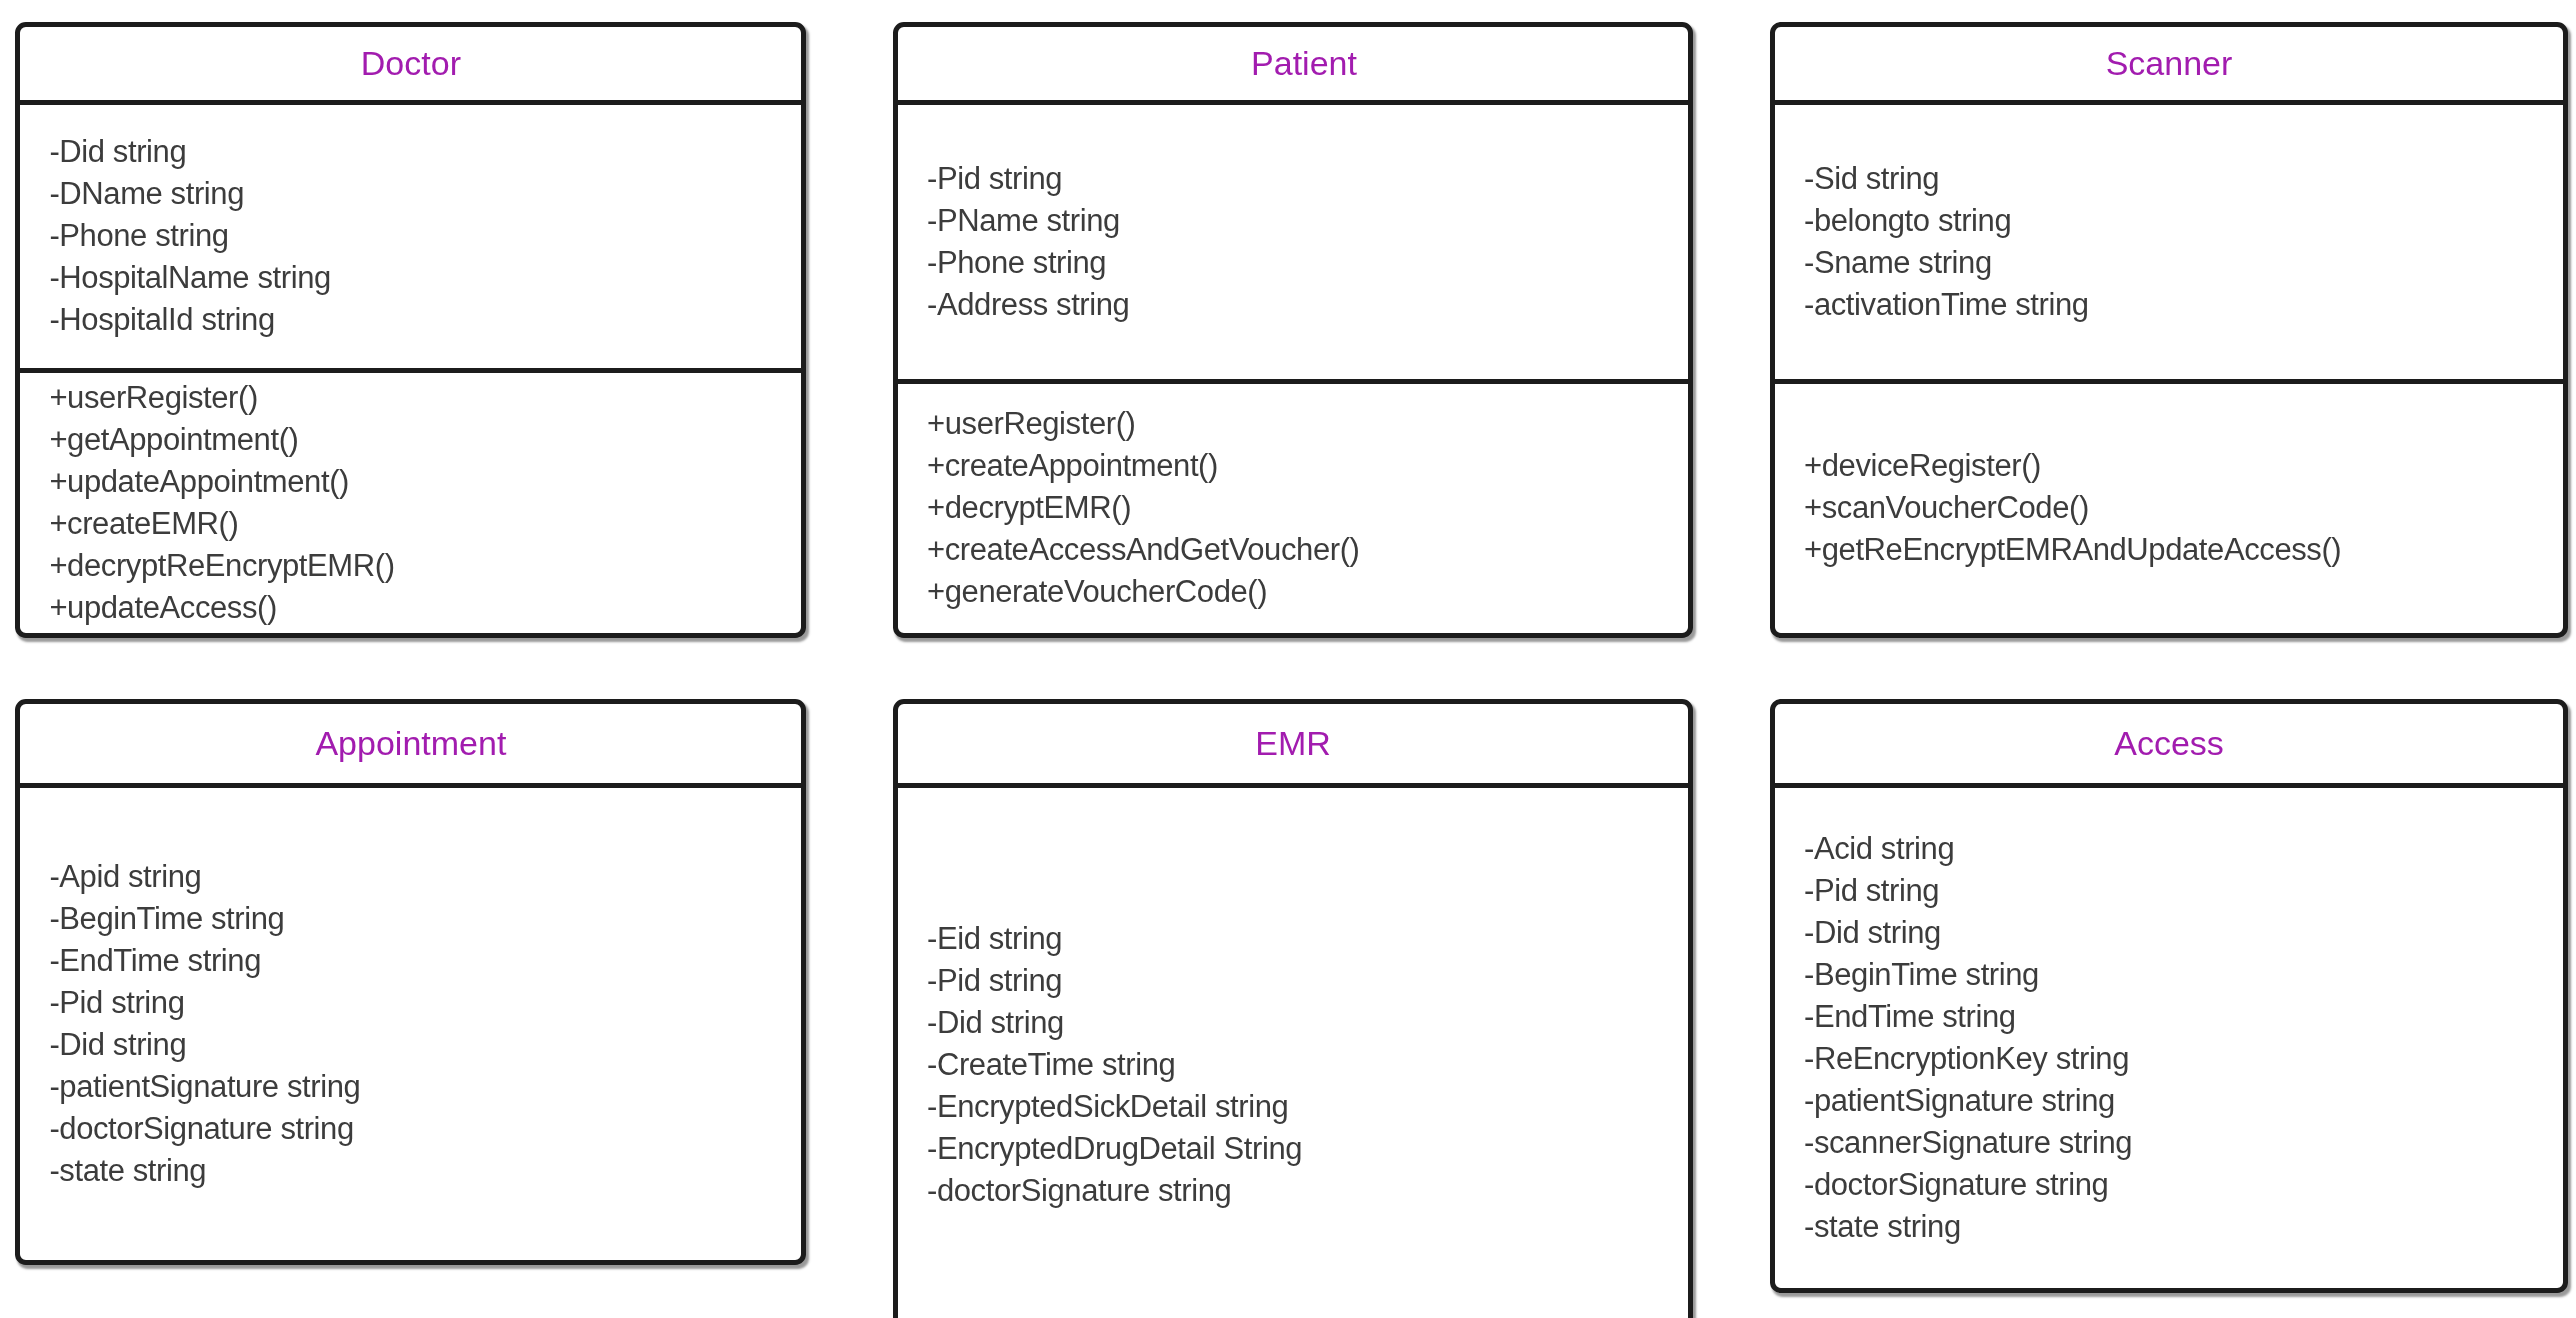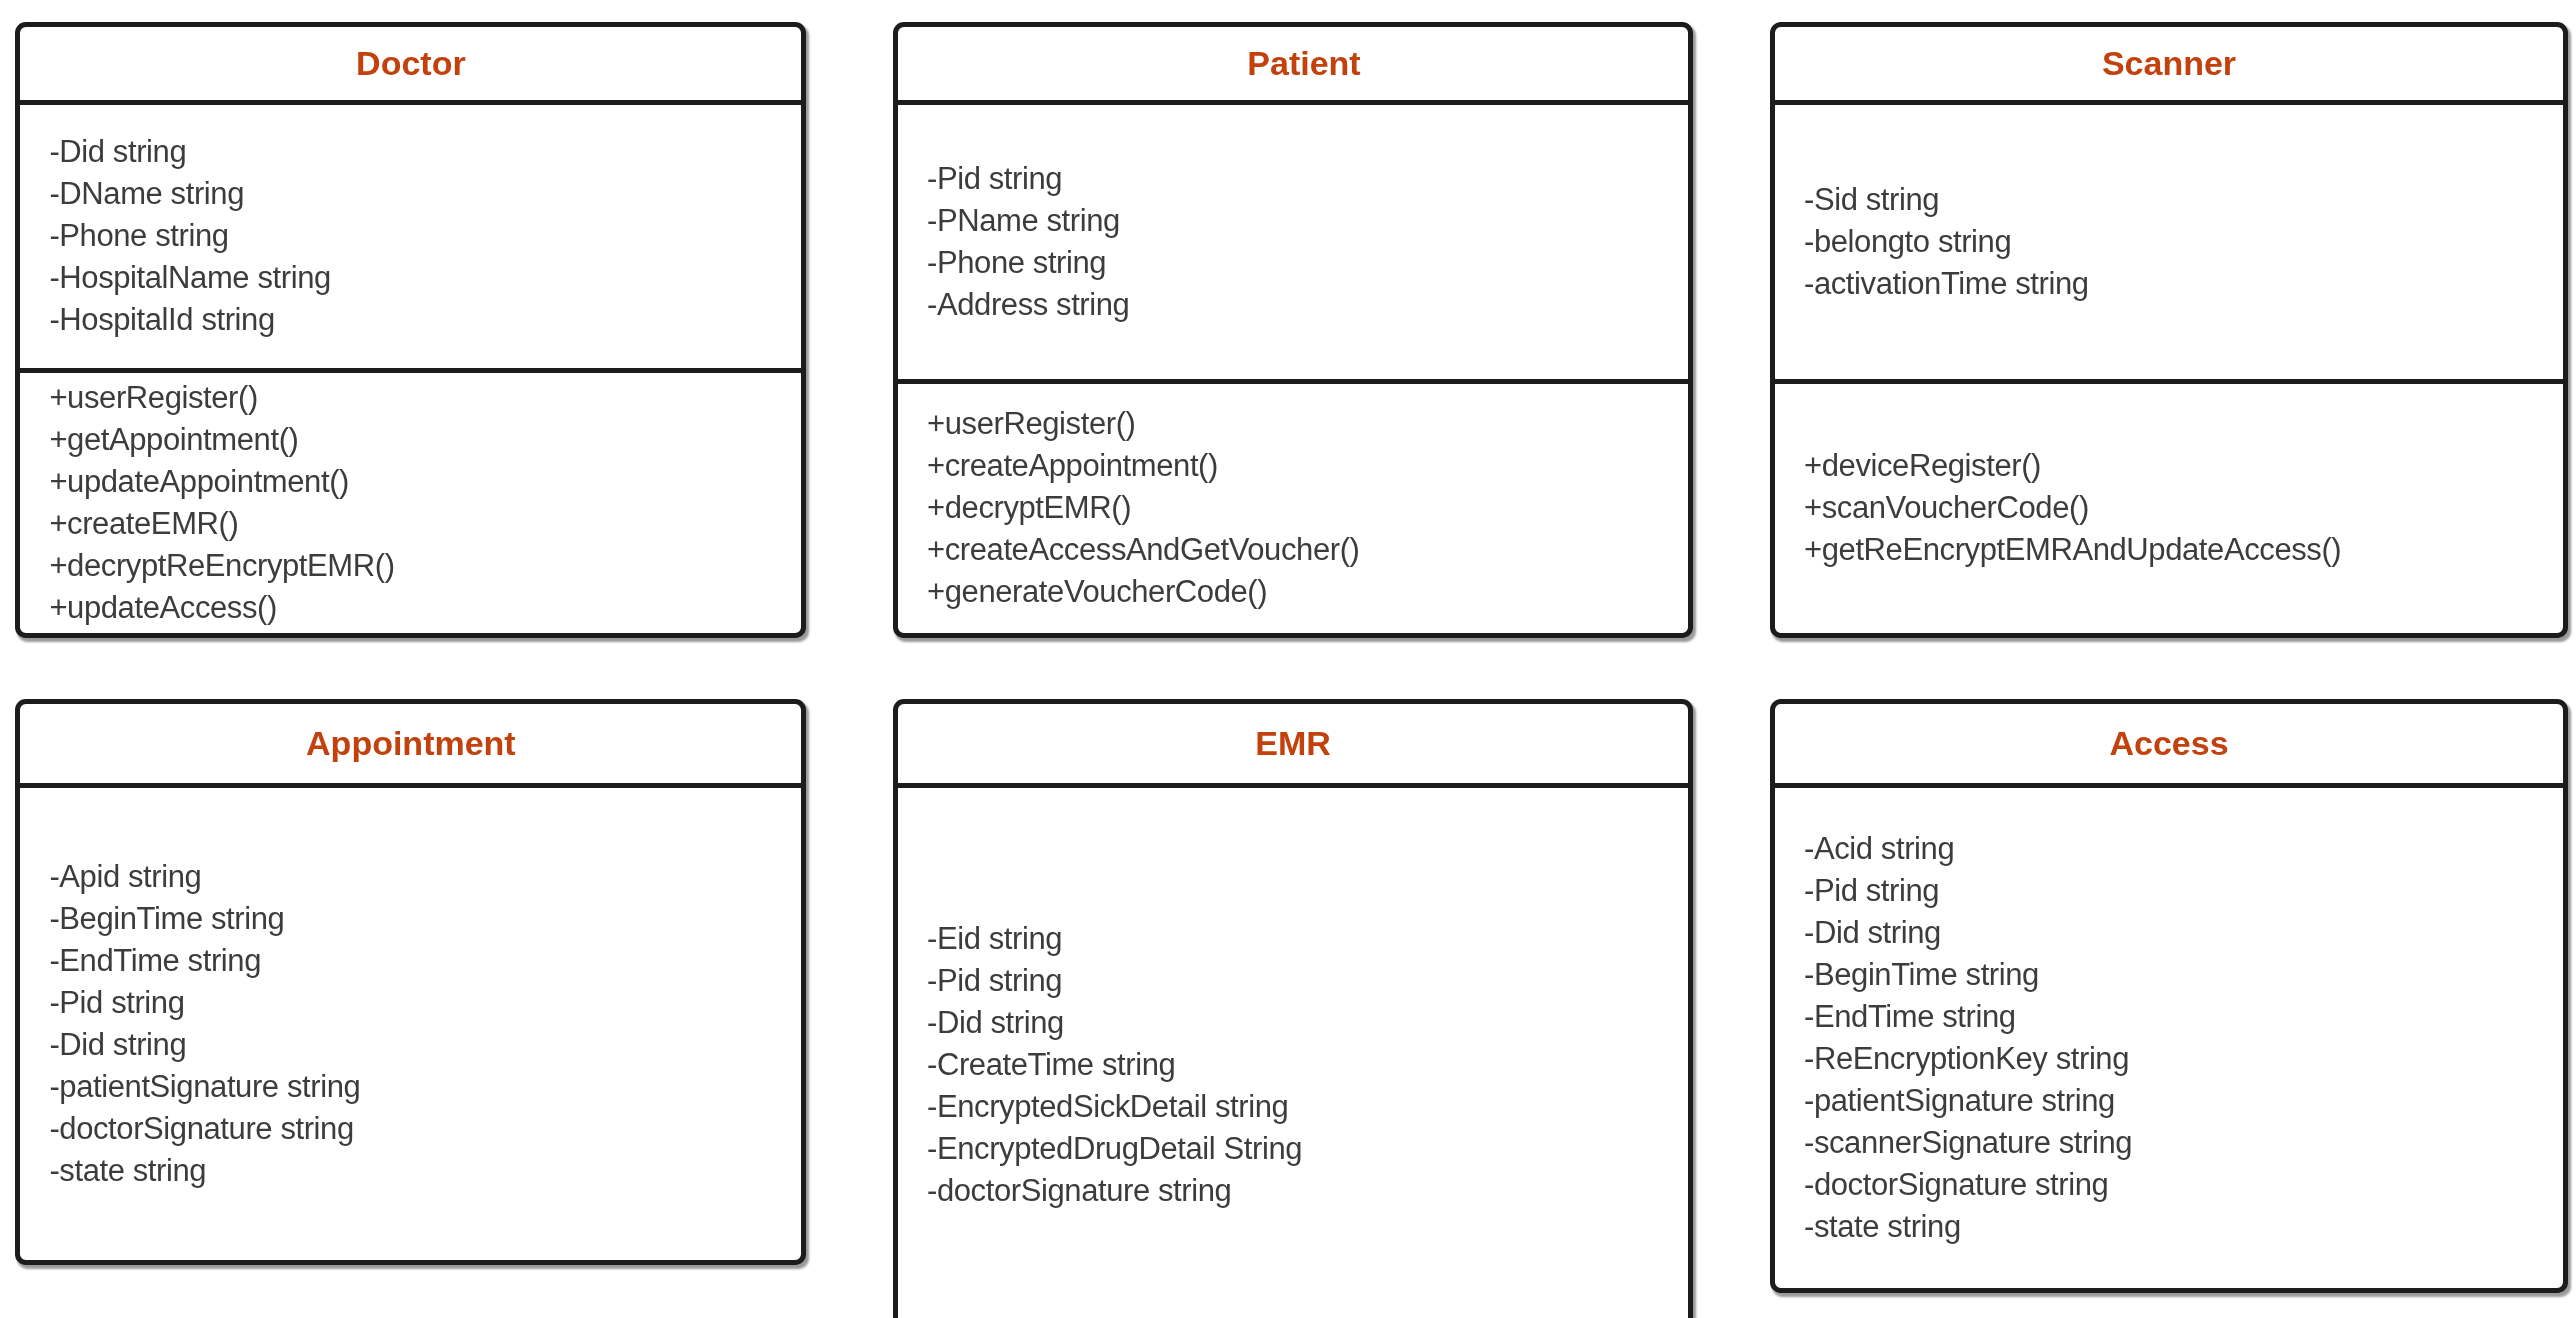--- a/index.html
+++ b/index.html
@@ -19,23 +19,23 @@
     border-radius: 10.8px;
     box-shadow: 2.3px 3.8px 2.3px rgba(0,0,0,0.40);
     display: flex;
     flex-direction: column;
   }
   .uml-title {
     flex: 0 0 auto;
     display: flex;
     align-items: center;
     justify-content: center;
-    font-weight: 700;
+    font-weight: 400;
     font-size: 34px;
-    color: #c2410c;
+    color: #a21caf;
   }
   .compartment {
     border-top: 5.4px solid #1c1c1c;
     display: flex;
     flex-direction: column;
     justify-content: center;
     padding-left: 29px;
     padding-right: 7.7px;
   }
   .member {
@@ -85,20 +85,21 @@
       <div class="member">+createAccessAndGetVoucher()</div>
       <div class="member">+generateVoucherCode()</div>
     </div>
   </section>
 
   <section class="uml-class" style="left:1770px; top:21.6px; width:798px; height:616px;">
     <header class="uml-title" style="height:73px;">Scanner</header>
     <div class="compartment" style="height:279px;">
       <div class="member">-Sid string</div>
       <div class="member">-belongto string</div>
+      <div class="member">-Sname string</div>
       <div class="member">-activationTime string</div>
     </div>
     <div class="compartment" style="flex:1;">
       <div class="member">+deviceRegister()</div>
       <div class="member">+scanVoucherCode()</div>
       <div class="member">+getReEncryptEMRAndUpdateAccess()</div>
     </div>
   </section>
 
   <section class="uml-class" style="left:15.4px; top:699px; width:791px; height:566px;">

